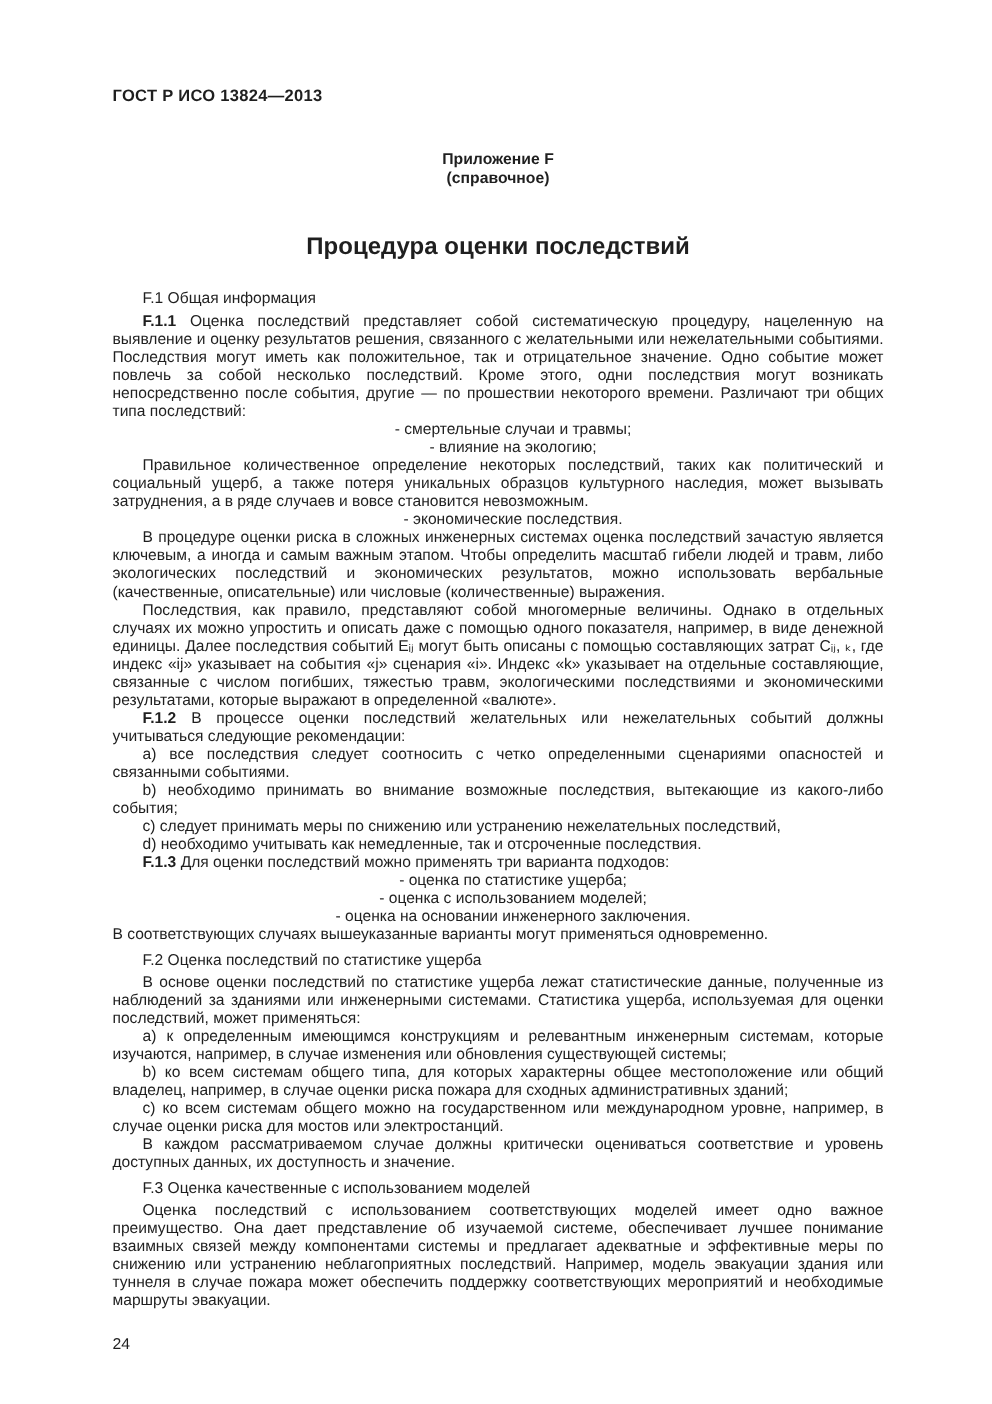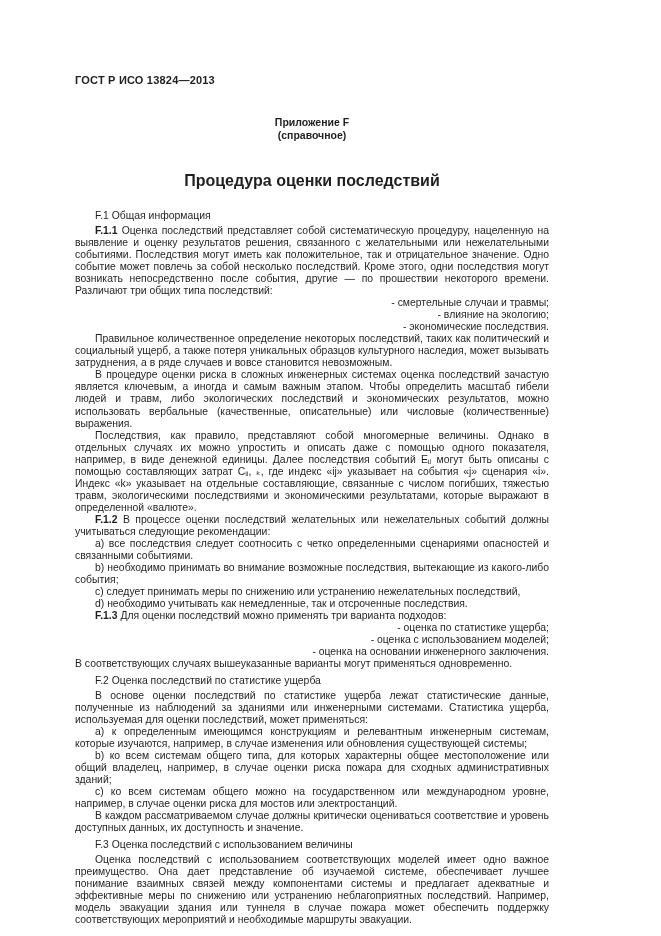--- a/index.html
+++ b/index.html
@@ -9,22 +9,21 @@
     height: 936px;
     font-family: "Liberation Sans", "DejaVu Sans", sans-serif;
     color: #1f1f1f;
     position: relative;
     overflow: hidden;
   }
   .page {
     width: 661px;
     height: 824px;
     background: #ffffff;
-    padding: 58px 112px 0 75px;
-    margin-top: 16px;
+    padding: 58px 72px 0 75px;
   }
   .doc-header {
     font-size: 11px;
     font-weight: bold;
     letter-spacing: 0.2px;
   }
   .annex {
     text-align: center;
     font-size: 10.5px;
     font-weight: bold;
@@ -44,21 +43,21 @@
   }
   .blk { text-align: justify; }
   .blk.h {
     font-weight: normal;
     text-align: left;
     text-indent: 20px;
     margin-top: 5px;
     margin-bottom: 3px;
   }
   .blk.p  { text-indent: 20px; }
-  .blk.li { text-align: right; text-indent: 20px; }
+  .blk.li { text-align: center; text-indent: 20px; }
   .blk.pn { text-indent: 0; }
   .page-number {
     font-size: 10.5px;
     margin-top: 16px;
   }
 </style>
 </head>
 <body>
 
 <div class="page">
@@ -69,38 +68,38 @@
     <div>(справочное)</div>
   </div>
 
   <div class="title">Процедура оценки последствий</div>
 
   <div class="body-text">
       <div class="blk h">F.1  Общая информация</div>
       <div class="blk p"><b>F.1.1  </b>Оценка последствий представляет собой систематическую процедуру, нацеленную на выявление и оценку результатов решения, связанного с желательными или нежелательными событиями. Последствия могут иметь как положительное, так и отрицательное значение. Одно событие может повлечь за собой несколько последствий. Кроме этого, одни последствия могут возникать непосредственно после события, другие — по прошествии некоторого времени. Различают три общих типа последствий:</div>
       <div class="blk li">- смертельные случаи и травмы;</div>
       <div class="blk li">- влияние на экологию;</div>
+      <div class="blk p">Правильное количественное определение некоторых последствий, таких как политический и социальный ущерб, а также потеря уникальных образцов культурного наследия, может вызывать затруднения, а в ряде случаев и вовсе становится невозможным.</div>
       <div class="blk li">- экономические последствия.</div>
-      <div class="blk p">Правильное количественное определение некоторых последствий, таких как политический и социальный ущерб, а также потеря уникальных образцов культурного наследия, может вызывать затруднения, а в ряде случаев и вовсе становится невозможным.</div>
       <div class="blk p">В процедуре оценки риска в сложных инженерных системах оценка последствий зачастую является ключевым, а иногда и самым важным этапом. Чтобы определить масштаб гибели людей и травм, либо экологических последствий и экономических результатов, можно использовать вербальные (качественные, описательные) или числовые (количественные) выражения.</div>
       <div class="blk p">Последствия, как правило, представляют собой многомерные величины. Однако в отдельных случаях их можно упростить и описать даже с помощью одного показателя, например, в виде денежной единицы. Далее последствия событий Eᵢⱼ могут быть описаны с помощью составляющих затрат Cᵢⱼ, ₖ, где индекс «ij» указывает на события «j» сценария «i». Индекс «k» указывает на отдельные составляющие, связанные с числом погибших, тяжестью травм, экологическими последствиями и экономическими результатами, которые выражают в определенной «валюте».</div>
       <div class="blk p"><b>F.1.2  </b>В процессе оценки последствий желательных или нежелательных событий должны учитываться следующие рекомендации:</div>
       <div class="blk p">a)  все последствия следует соотносить с четко определенными сценариями опасностей и связанными событиями.</div>
       <div class="blk p">b)  необходимо принимать во внимание возможные последствия, вытекающие из какого-либо события;</div>
       <div class="blk p">c)  следует принимать меры по снижению или устранению нежелательных последствий,</div>
       <div class="blk p">d)  необходимо учитывать как немедленные, так и отсроченные последствия.</div>
       <div class="blk p"><b>F.1.3  </b>Для оценки последствий можно применять три варианта подходов:</div>
       <div class="blk li">- оценка по статистике ущерба;</div>
       <div class="blk li">- оценка с использованием моделей;</div>
       <div class="blk li">- оценка на основании инженерного заключения.</div>
       <div class="blk pn">В соответствующих случаях вышеуказанные варианты могут применяться одновременно.</div>
       <div class="blk h">F.2  Оценка последствий по статистике ущерба</div>
       <div class="blk p">В основе оценки последствий по статистике ущерба лежат статистические данные, полученные из наблюдений за зданиями или инженерными системами. Статистика ущерба, используемая для оценки последствий, может применяться:</div>
       <div class="blk p">a)  к определенным имеющимся конструкциям и релевантным инженерным системам, которые изучаются, например, в случае изменения или обновления существующей системы;</div>
       <div class="blk p">b)  ко всем системам общего типа, для которых характерны общее местоположение или общий владелец, например, в случае оценки риска пожара для сходных административных зданий;</div>
       <div class="blk p">c)  ко всем системам общего можно на государственном или международном уровне, например, в случае оценки риска для мостов или электростанций.</div>
       <div class="blk p">В каждом рассматриваемом случае должны критически оцениваться соответствие и уровень доступных данных, их доступность и значение.</div>
-      <div class="blk h">F.3  Оценка последствий с использованием величины</div>
+      <div class="blk h">F.3  Оценка качественные с использованием моделей</div>
       <div class="blk p">Оценка последствий с использованием соответствующих моделей имеет одно важное преимущество. Она дает представление об изучаемой системе, обеспечивает лучшее понимание взаимных связей между компонентами системы и предлагает адекватные и эффективные меры по снижению или устранению неблагоприятных последствий. Например, модель эвакуации здания или туннеля в случае пожара может обеспечить поддержку соответствующих мероприятий и необходимые маршруты эвакуации.</div>
     </div>
 
   <div class="page-number">24</div>
 </div>
 
 </body></html>

